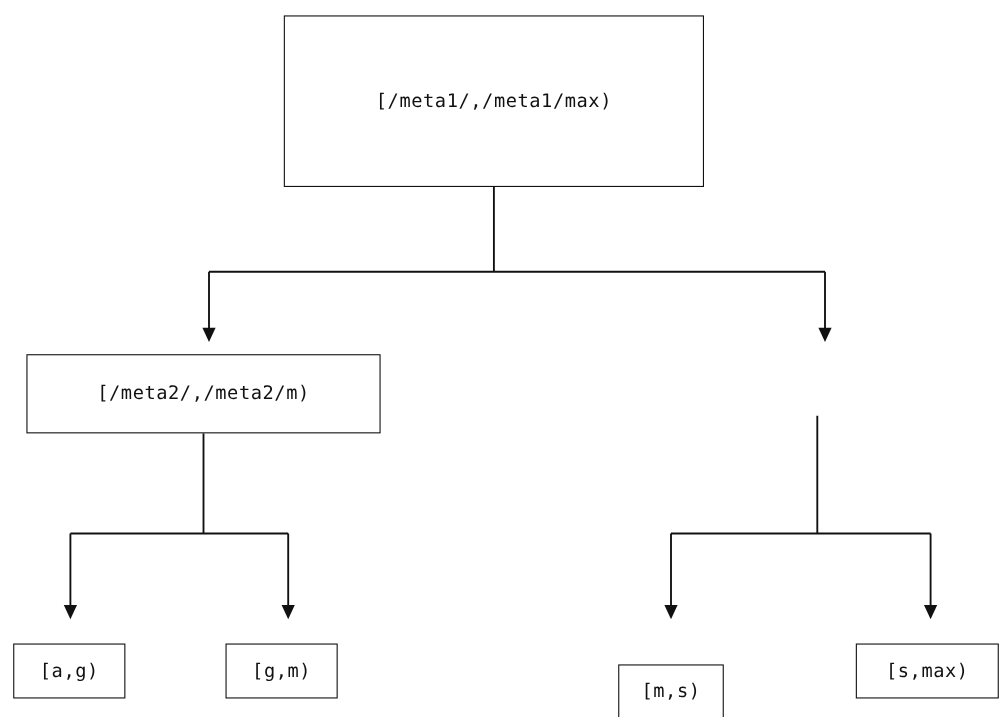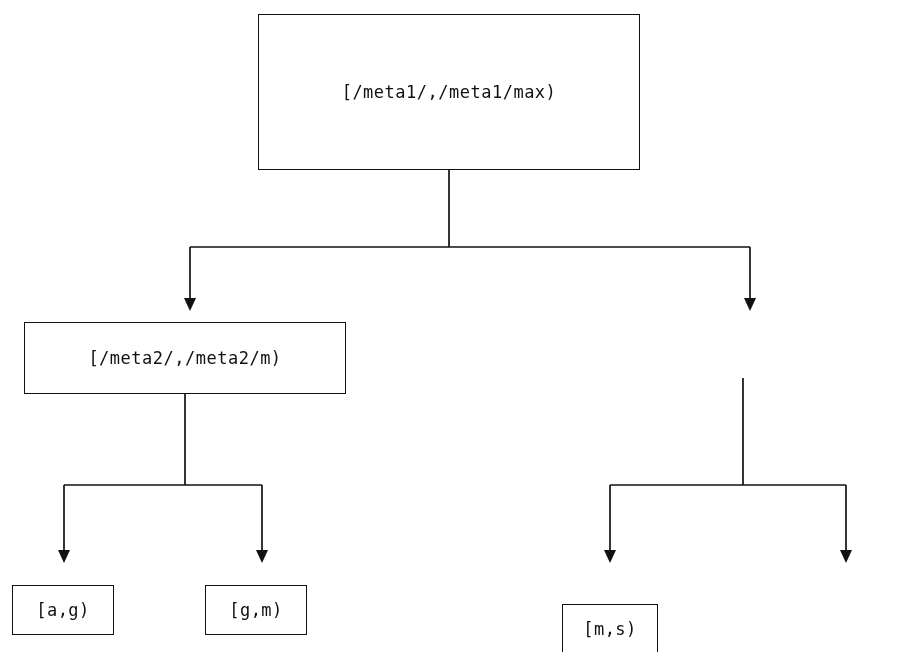--- a/index.html
+++ b/index.html
@@ -99,14 +99,17 @@
   </div>
 
   <div class="node node-leaf-0">
     <span>[a,g)</span>
   </div>
 
   <div class="node node-leaf-2">
     <span>[m,s)</span>
   </div>
 
+  <div class="node node-leaf-3">
+    <span>[s,max)</span>
+  </div>
 
 </div>
 
 </body></html>

